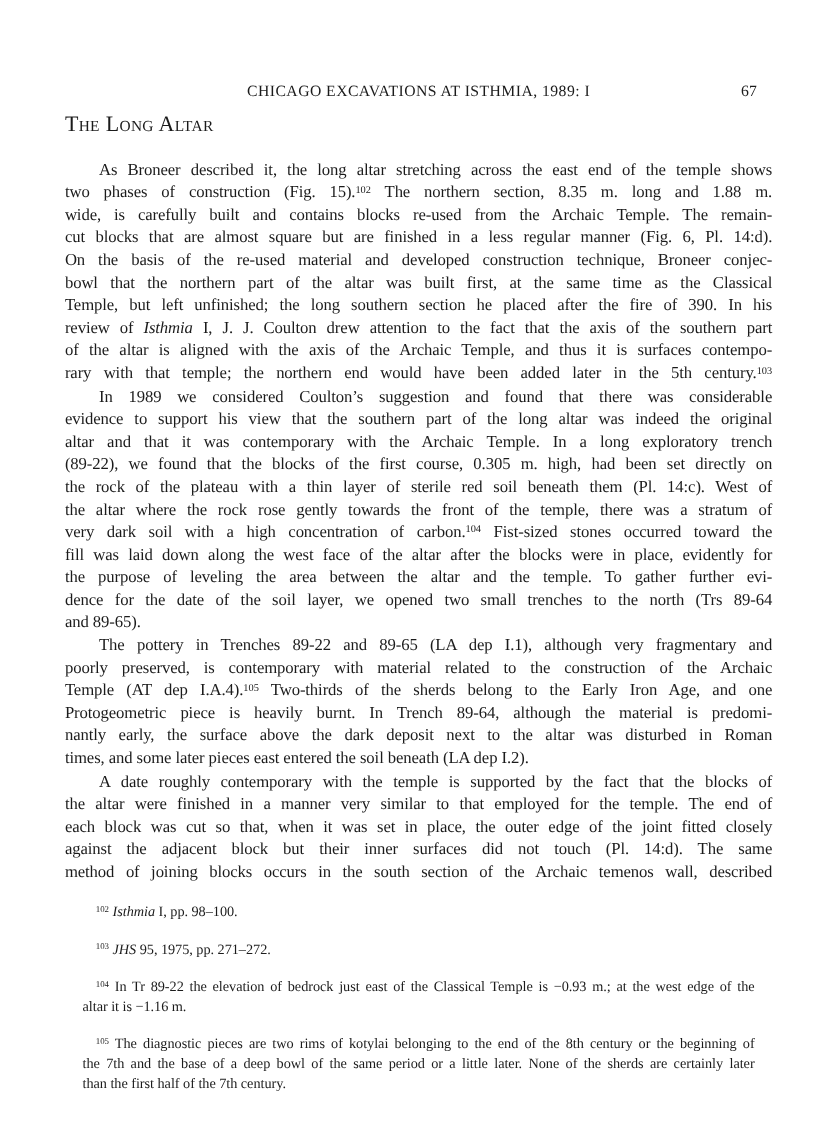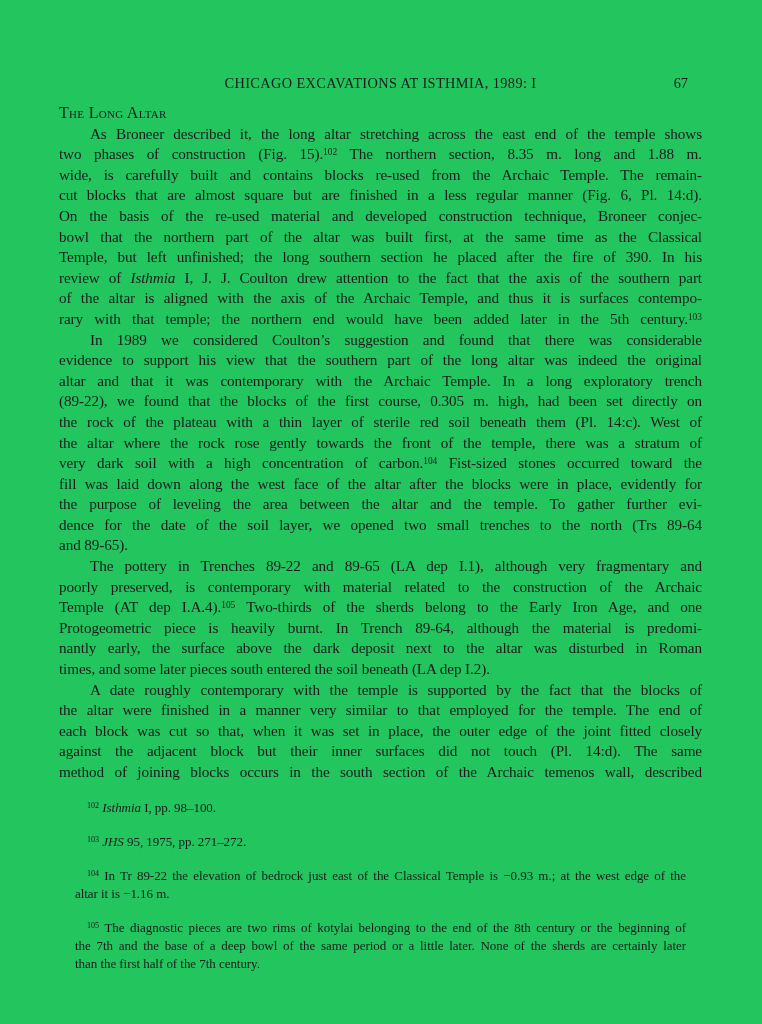--- a/index.html
+++ b/index.html
@@ -1,31 +1,31 @@
 <!DOCTYPE html>
 <html><head>
 <meta charset="utf-8">
 <style>
   html,body{margin:0;padding:0;background:#e8e8e8;}
   .page{
-    position:relative;width:762px;height:1024px;background:#22c55e;
+    position:relative;width:762px;height:1024px;background:#ffffff;
     color:#1b1b1b;font-family:"Liberation Serif","DejaVu Serif",serif;
     overflow:hidden;margin:0 auto;
   }
   .content{position:absolute;left:59px;top:74px;width:643px;}
   .running-head{
     position:relative;height:18px;font-size:14.3px;line-height:18px;
     text-align:center;letter-spacing:0.4px;
   }
   .page-number{position:absolute;right:14px;top:0;letter-spacing:0;}
   .section-heading{
-    margin-top:11px;font-variant:small-caps;font-size:16px;
+    margin-top:11px;font-variant:small-caps;font-size:20px;
     line-height:20.6px;letter-spacing:0.3px;
   }
-  .body-text{font-size:15.2px;line-height:20.6px;letter-spacing:-0.1px;}
+  .body-text{font-size:15.2px;line-height:20.6px;letter-spacing:-0.1px;margin-top:21px;}
   .para{margin:0;}
   .line{text-align:justify;text-align-last:justify;}
   .line.short{text-align-last:left;}
   .line.ind-p{text-indent:31px;}
   .line.ind-n{text-indent:12px;}
   .footnotes{margin-top:16px;font-size:13px;line-height:18px;letter-spacing:-0.05px;}
   .fn{margin:16px;}
   sup.fn-ref{
     font-size:0.62em;line-height:0;vertical-align:baseline;
     position:relative;top:-0.45em;letter-spacing:0;
@@ -70,21 +70,21 @@
           <div class="line">the purpose of leveling the area between the altar and the temple. To gather further evi-</div>
           <div class="line">dence for the date of the soil layer, we opened two small trenches to the north (Trs 89-64</div>
           <div class="line short">and 89-65).</div>
         </div>
         <div class="para">
           <div class="line ind-p">The pottery in Trenches 89-22 and 89-65 (LA dep I.1), although very fragmentary and</div>
           <div class="line">poorly preserved, is contemporary with material related to the construction of the Archaic</div>
           <div class="line">Temple (AT dep I.A.4).<sup class="fn-ref">105</sup> Two-thirds of the sherds belong to the Early Iron Age, and one</div>
           <div class="line">Protogeometric piece is heavily burnt. In Trench 89-64, although the material is predomi-</div>
           <div class="line">nantly early, the surface above the dark deposit next to the altar was disturbed in Roman</div>
-          <div class="line short">times, and some later pieces south entered the soil beneath (LA dep I.2).</div>
+          <div class="line short">times, and some later pieces east entered the soil beneath (LA dep I.2).</div>
         </div>
         <div class="para">
           <div class="line ind-p">A date roughly contemporary with the temple is supported by the fact that the blocks of</div>
           <div class="line">the altar were finished in a manner very similar to that employed for the temple. The end of</div>
           <div class="line">each block was cut so that, when it was set in place, the outer edge of the joint fitted closely</div>
           <div class="line">against the adjacent block but their inner surfaces did not touch (Pl. 14:d). The same</div>
           <div class="line">method of joining blocks occurs in the south section of the Archaic temenos wall, described</div>
         </div>
       </div>
 

